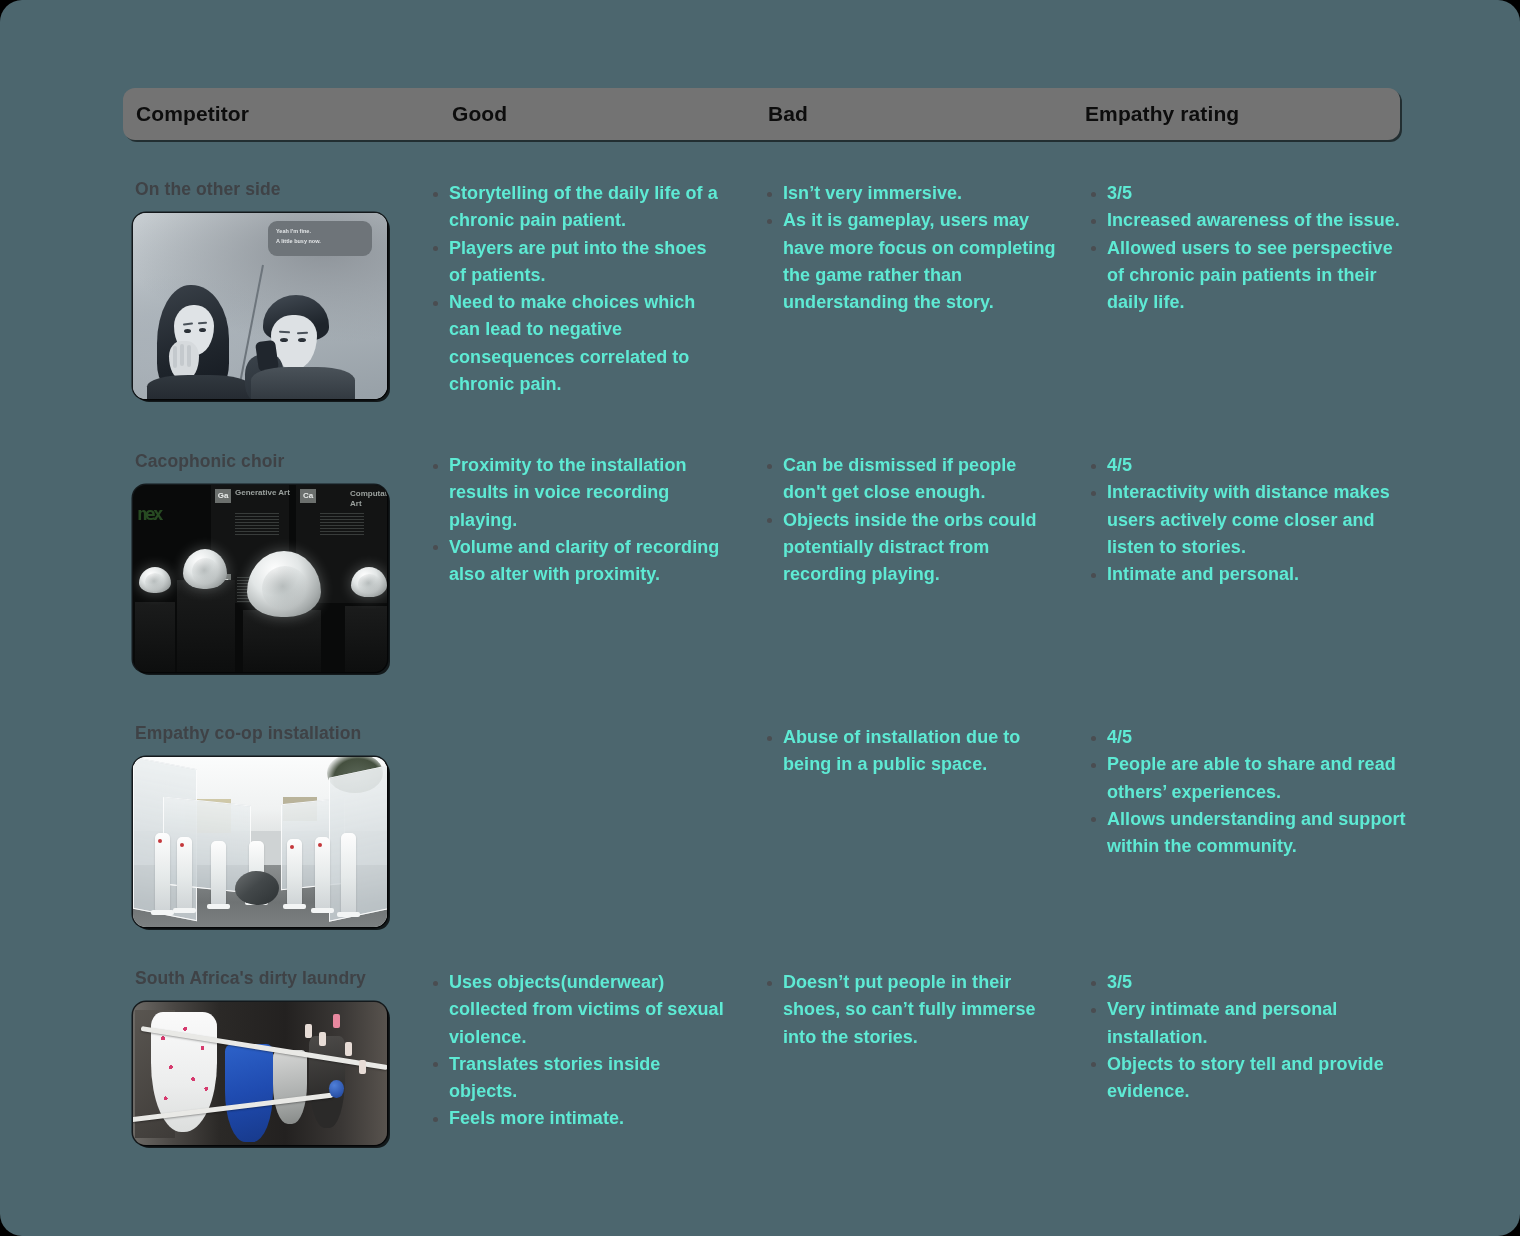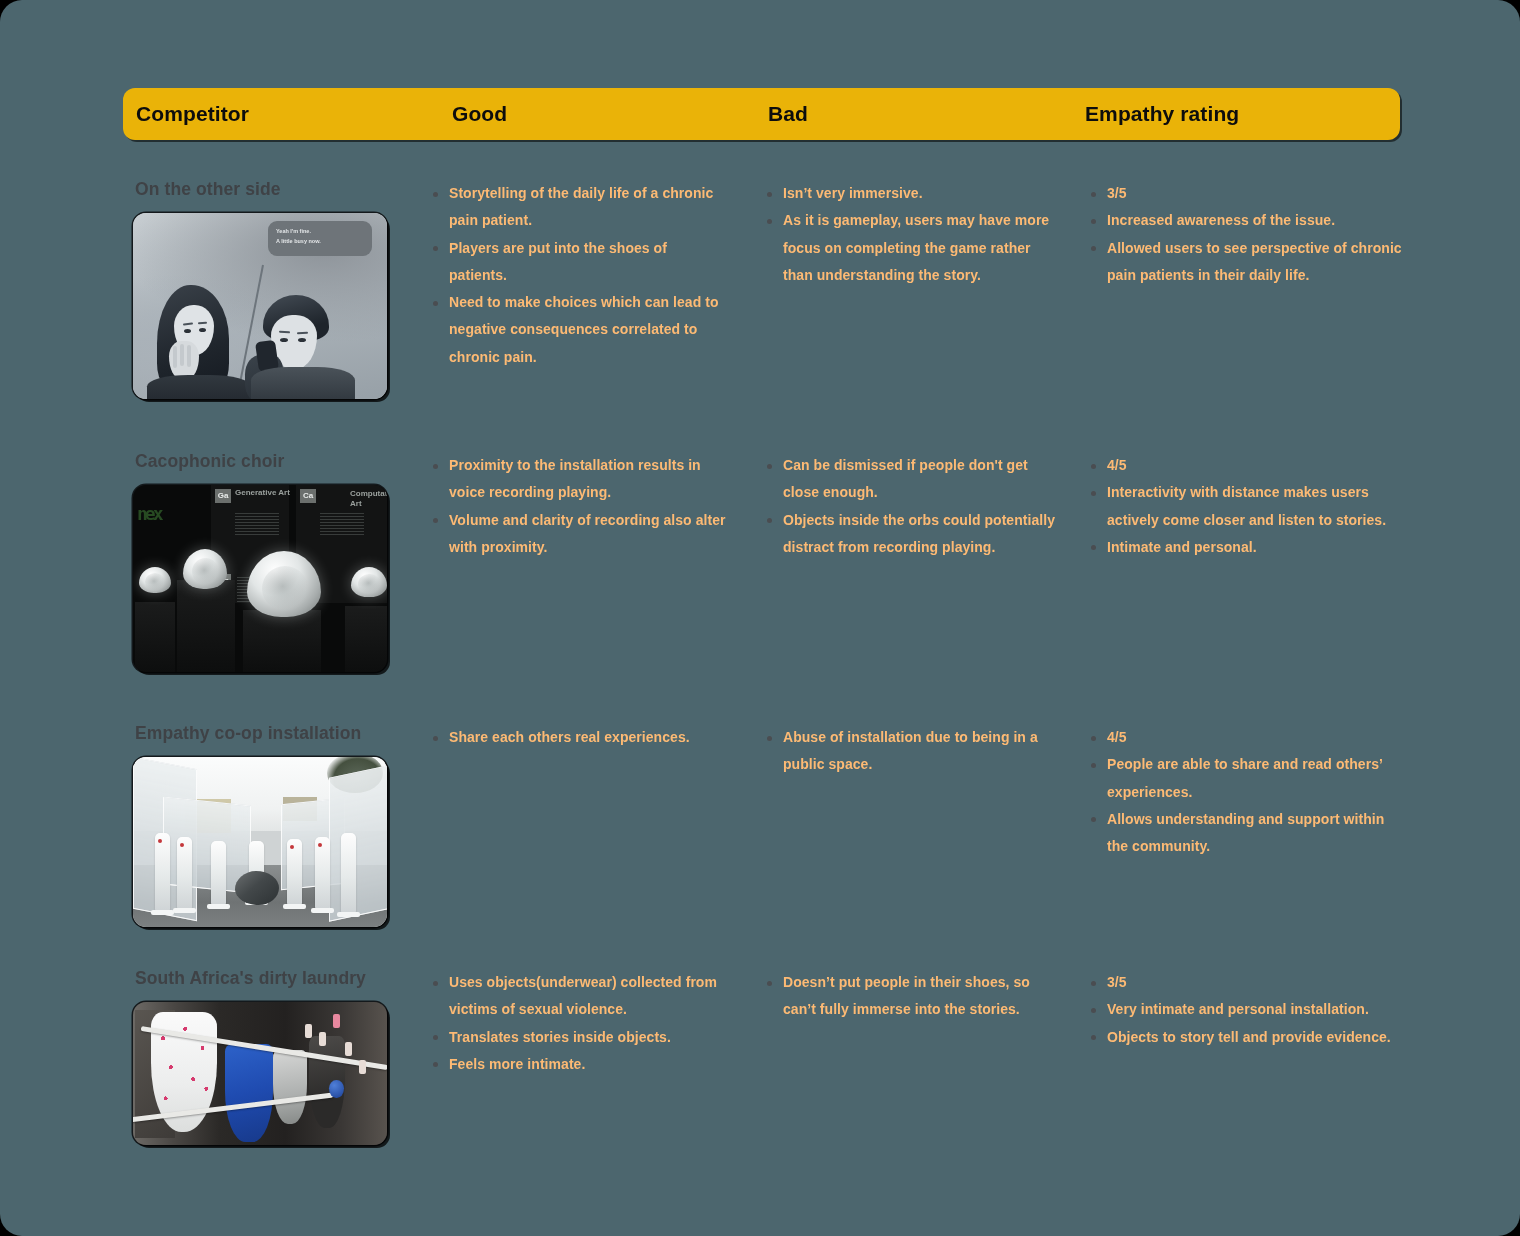--- a/index.html
+++ b/index.html
@@ -25,21 +25,21 @@
     overflow: hidden;
   }
 
   
   #header-bar {
     position: absolute;
     left: 123px;
     top: 88px;
     width: 1277px;
     height: 52px;
-    background: #eab308;
+    background: #737373;
     border-radius: 12px;
     box-shadow: 2px 2px 0 rgba(0,0,0,0.55);
   }
   .hdr-cell {
     position: absolute;
     top: 50%;
     transform: translateY(-50%);
     font-size: 21px;
     font-weight: bold;
     color: #0d0d0d;
@@ -78,24 +78,24 @@
   }
 
   ul.bullets {
     list-style: none;
     margin: 0;
     padding: 0;
   }
   ul.bullets li {
     position: relative;
     padding-left: 21px;
-    font-size: 14px;
+    font-size: 18px;
     font-weight: bold;
     line-height: 27.3px;
-    color: #fdba74;
+    color: #5eead4;
     letter-spacing: 0.05px;
     margin-bottom: 0px;
   }
   ul.bullets li::before {
     content: "";
     position: absolute;
     left: 5px;
     top: 11.5px;
     width: 5px;
     height: 5px;
@@ -571,21 +571,20 @@
           <div class="dot-r" style="left:47px; top:86px;"></div>
           <div class="dot-r" style="left:157px; top:88px;"></div>
           <div class="dot-r" style="left:185px; top:86px;"></div>
 
           <div class="boulder"></div>
         </div>
       </div>
     </div>
     <div class="col-good">
       <ul class="bullets">
-        <li>Share each others real experiences.</li>
       </ul>
     </div>
     <div class="col-bad">
       <ul class="bullets">
         <li>Abuse of installation due to being in a public space.</li>
       </ul>
     </div>
     <div class="col-rating">
       <ul class="bullets">
         <li>4/5</li>

